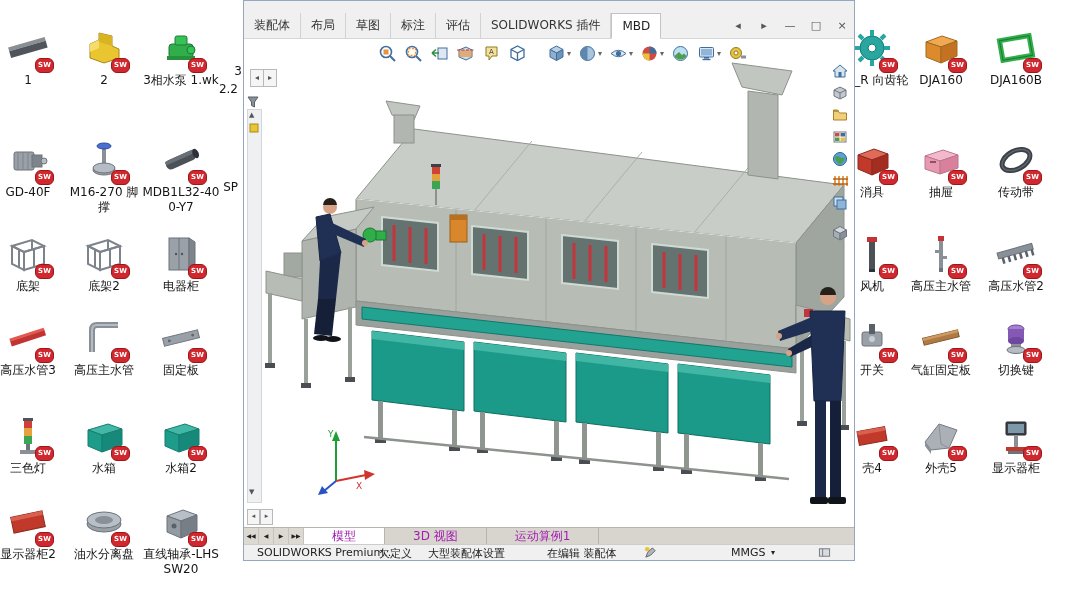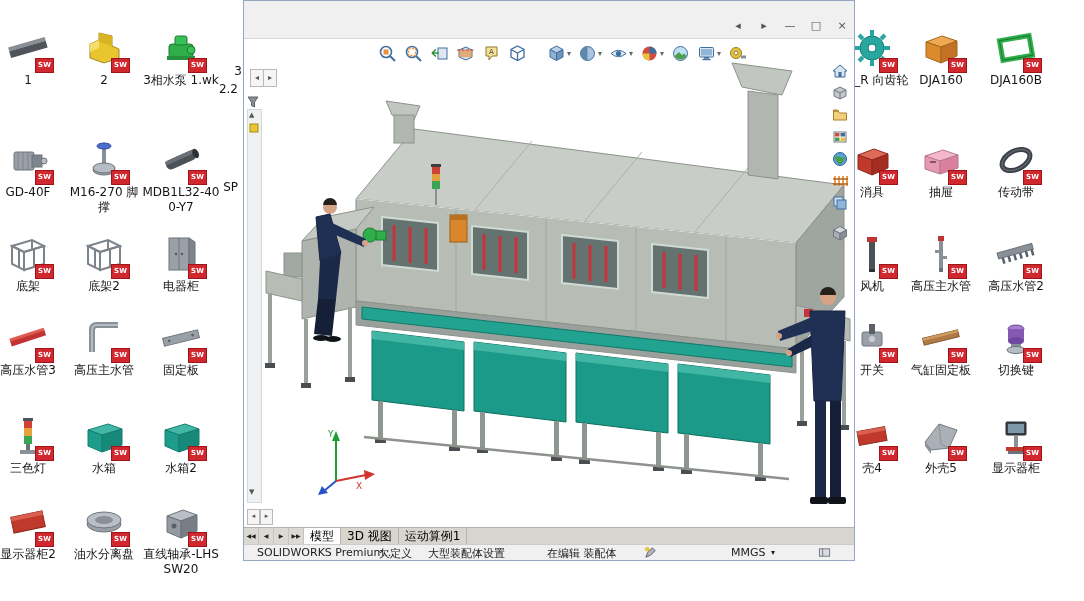--- a/index.html
+++ b/index.html
@@ -9,21 +9,21 @@
     font-family:"DejaVu Sans","Liberation Sans",sans-serif;
     -webkit-font-smoothing:antialiased;
   }
   
   #desktop-icons{position:absolute;inset:0;z-index:1}
   .desk-cell{position:absolute;width:78px;text-align:center;cursor:default}
   .di-art{position:relative;width:48px;height:44px;margin:0 auto}
   .di-art svg{width:44px;height:44px;display:block;margin:0 auto}
   .sw-badge{
     position:absolute;right:-2px;bottom:-3px;width:17px;height:13px;
-    background:#d0282e;border:1px solid #9e1418;border-radius:0;
+    background:#d0282e;border:1px solid #9e1418;border-radius:6px;
     color:#fff;font-size:7px;font-weight:bold;line-height:12px;text-align:center;
   }
   .di-label{margin-top:3px;font-size:12px;line-height:15px;color:#151515;word-break:break-all}
   .frag{position:absolute;width:32px;text-align:right;font-size:12px;color:#151515;z-index:1}
 
   
   .sw-window{
     position:absolute;left:243px;top:0;width:612px;height:561px;z-index:5;
     background:#fff;border:1px solid #93a7c0;box-sizing:border-box;
     display:flex;flex-direction:column;
@@ -65,21 +65,21 @@
   
   .right-toolbar{position:absolute;right:4px;top:24px;width:20px;display:flex;flex-direction:column;align-items:center;gap:6px;z-index:3}
   .rt-item svg{width:16px;height:16px;display:block}
   .rt-item:last-child{margin-top:8px}
 
   
   .sheet-row{height:17px;flex:none;background:#d8d5cf;border-top:1px solid #b7b4ae;
     display:flex;align-items:stretch;font-size:12px;box-sizing:border-box}
   .sheet-nav{width:14px;text-align:center;font-size:6px;line-height:16px;color:#222;
     border-right:1px solid #c6c3bd;background:#dcd9d3}
-  .sheet-tab{padding:0 6px;line-height:16px;color:#000000;border-right:1px solid #b7b4ae;white-space:nowrap}
+  .sheet-tab{padding:0 28px;line-height:16px;color:#a21caf;border-right:1px solid #b7b4ae;white-space:nowrap}
   .sheet-tab.active{background:#ffffff}
 
   
   .status-row{height:16px;flex:none;background:#f0f0f0;border-top:1px solid #cccccc;
     position:relative;font-size:11px;color:#222;box-sizing:border-box}
   .st{position:absolute;top:1px;white-space:nowrap}
   .st-product{left:13px}
   .st-state{left:135px}
   .st-assembly{left:184px}
   .st-editing{left:303px}
@@ -512,20 +512,29 @@
     </div>
     <div class="frag" style="left: 210px; top: 64px;">3</div>
     <div class="frag" style="left: 206px; top: 82px;">2.2</div>
     <div class="frag" style="left: 206px; top: 180px;">SP</div>
   </div>
 
 <div class="sw-window">
   <div class="win-titlebar"></div>
 
   <div class="cmd-row">
+    <div id="cmd-tabs">
+        <div class="cmd-tab">装配体</div>
+        <div class="cmd-tab">布局</div>
+        <div class="cmd-tab">草图</div>
+        <div class="cmd-tab">标注</div>
+        <div class="cmd-tab">评估</div>
+        <div class="cmd-tab">SOLIDWORKS 插件</div>
+        <div class="cmd-tab active">MBD</div>
+      </div>
     <div class="win-controls" id="win-controls">
         <span class="wc">◂</span>
         <span class="wc">▸</span>
         <span class="wc">—</span>
         <span class="wc">□</span>
         <span class="wc">×</span>
       </div>
   </div>
 
   <div class="viewport">

